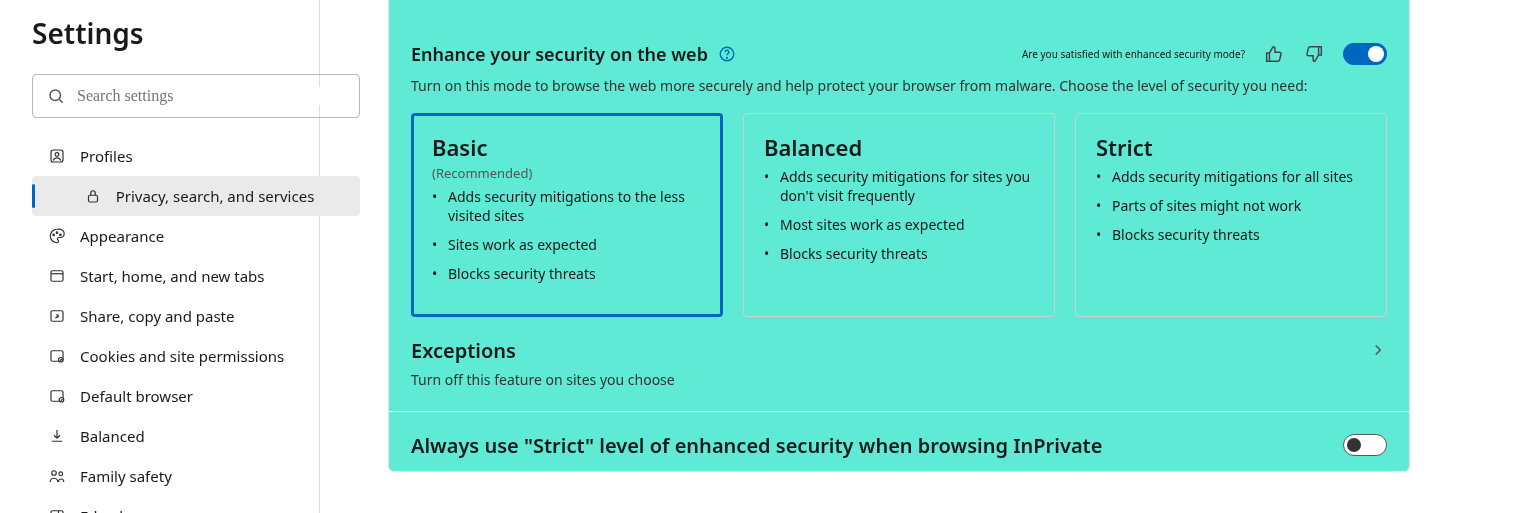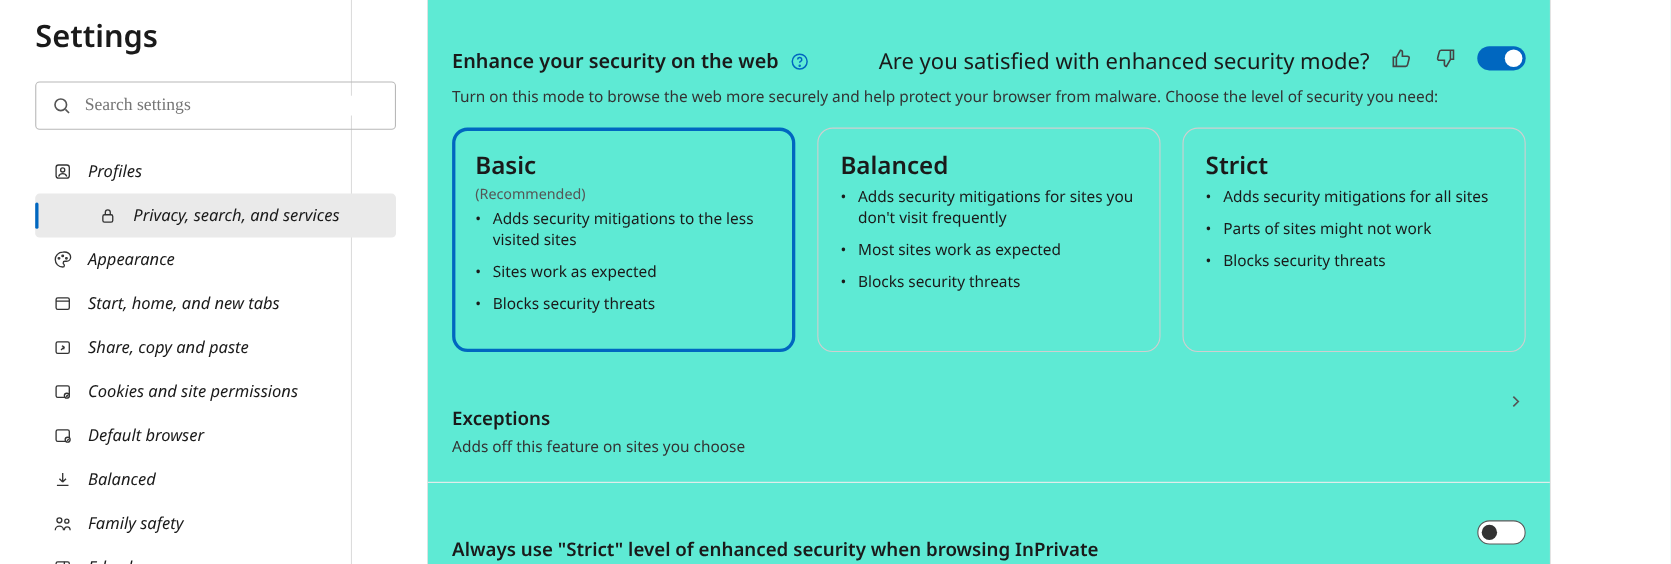--- a/index.html
+++ b/index.html
@@ -50,21 +50,20 @@
     .nav-item {
       display: flex;
       align-items: center;
       height: 40px;
       padding: 0 10px 0 16px;
       border-radius: 4px;
       cursor: pointer;
       position: relative;
       font-size: 15px;
       color: #1a1a1a;
-      font-style: italic;
     }
     .nav-item svg { width: 18px; height: 18px; flex-shrink:0; color:#333; }
     .nav-item .label { margin-left: 14px; }
     .nav-item.active {
       background: #eaeaea;
       justify-content: center;
     }
     .nav-item.active::before {
       content:"";
       position:absolute;
@@ -95,22 +94,23 @@
     .section-title-wrap { display:flex; align-items:center; gap:10px; }
     .section-title {
       font-size: 18px;
       font-weight:600;
     }
     .help-icon {
       width:18px;height:18px;color:#0067c0;
     }
     .feedback-area {
       display:flex;
+      align-items:center;
       gap:18px;
-      font-size:20px;
+      font-size:10px;
       color:#1a1a1a;
     }
     .feedback-btn { width:22px;height:22px;color:#444;cursor:pointer; }
     .toggle {
       width:44px;height:22px;border-radius:11px;background:#0067c0;
       position:relative;cursor:pointer;
     }
     .toggle::after{
       content:"";position:absolute;right:3px;top:3px;width:16px;height:16px;
       border-radius:50%;background:#fff;
@@ -129,21 +129,21 @@
       color:#333;
     }
     .options {
       display:flex;
       gap:20px;
       padding: 18px 22px 0 22px;
     }
     .opt {
       flex:1;
       border:1px solid #cfcfcf;
-      border-radius:14px;
+      border-radius:4px;
       padding:18px 20px 22px 20px;
       cursor:pointer;
       min-height:190px;
     }
     .opt.selected {
       border:3px solid #0067c0;
       padding:16px 18px 20px 18px;
     }
     .opt-title { font-size:22px;font-weight:600; }
     .opt-sub { font-size:13px;color:#555;margin-top:2px; }
@@ -162,21 +162,21 @@
     .opt li::before{
       content:"•";
       position:absolute;
       left:0;
       color:#1a1a1a;
     }
     .row {
       display:flex;justify-content:space-between;align-items:center;
       padding:20px 22px 0 22px;
     }
-    .row .heading{ font-size:17px;font-weight:600;margin-top:28px; }
+    .row .heading{ font-size:20px;font-weight:600; }
     .row-sub{ font-size:14px;color:#333;padding:6px 22px 10px 22px; }
     .chevron{ width:18px;height:18px;color:#555; }
     .divider{ border-top:1px solid #eee;margin:12px 0 0 0; }
   </style>
 </head>
 <body>
 
 <div class="left-panel">
   <h1 class="settings-title">Settings</h1>
 
@@ -318,21 +318,21 @@
         </ul>
       </div>
     </div>
 
     <div class="row">
       <span class="heading">Exceptions</span>
       <svg class="chevron" viewBox="0 0 24 24" fill="none" stroke="currentColor" stroke-width="2">
           <polyline points="9 6 15 12 9 18"></polyline>
         </svg>
     </div>
-    <div class="row-sub">Adds off this feature on sites you choose</div>
+    <div class="row-sub">Turn off this feature on sites you choose</div>
 
     <div class="divider"></div>
 
     <div class="row">
       <span class="heading">Always use "Strict" level of enhanced security when browsing InPrivate</span>
       <div class="toggle-off"></div>
     </div>
   </div>
 </div>
 

